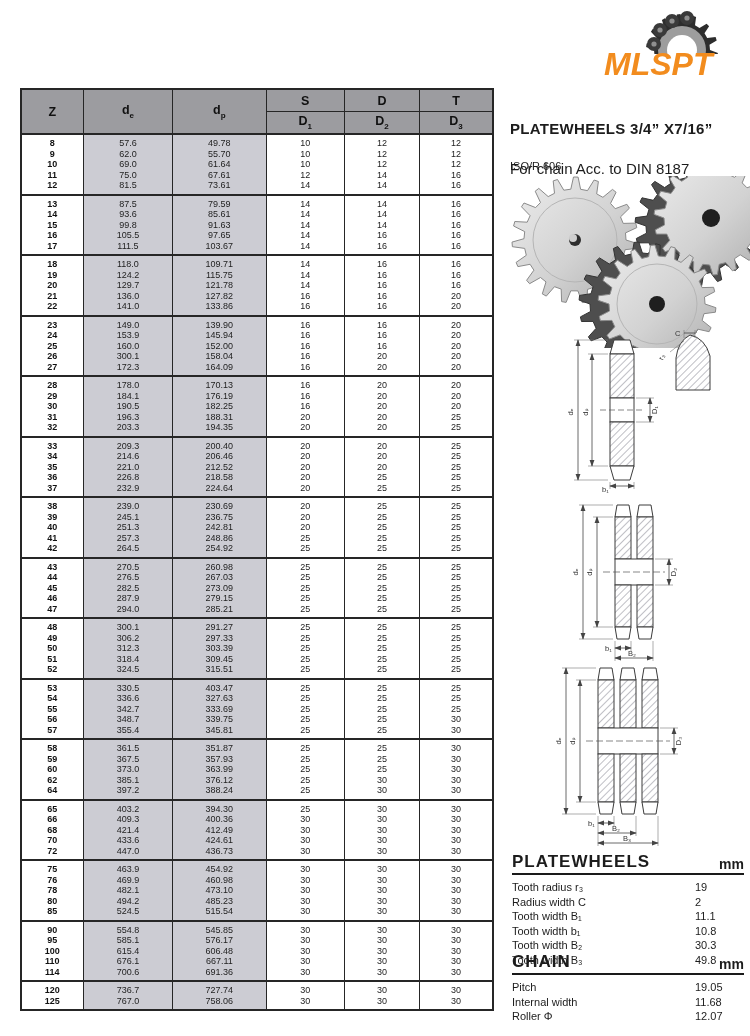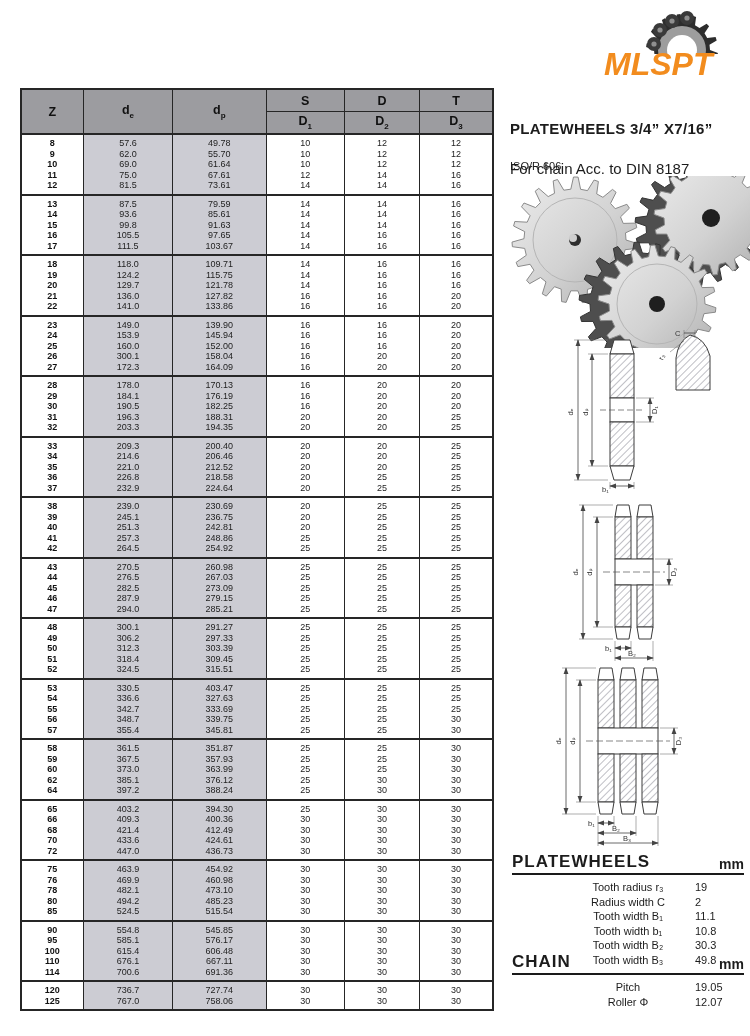--- a/index.html
+++ b/index.html
@@ -49,21 +49,21 @@
   .body-line { stroke:#3c3c3c; stroke-width:1; }
   .dimtxt { font-size:7.5px; fill:#333; }
   
   .spec { position:absolute; width:232px; }
   .spec-pw { left:512px; top:852px; }
   .spec-ch { left:512px; top:952px; }
   .spec-header { display:flex; justify-content:space-between; align-items:flex-end;
     border-bottom:2.5px solid #1a1a1a; padding-bottom:1px; }
   .spec-title { font-size:17px; font-weight:bold; letter-spacing:1px; }
   .spec-unit { font-size:14px; font-weight:bold; }
-  .spec-rows { margin-top:5px;text-align:center; }
+  .spec-rows { margin-top:5px; }
   .spec-row { position:relative; font-size:11px; line-height:14.5px; }
   .spec-label { color:#1c1c1c; }
   .spec-value { position:absolute; left:183px; top:0; color:#1c1c1c; }
 </style>
 </head>
 <body>
 
 <svg width="0" height="0" style="position:absolute" aria-hidden="true">
   <defs>
     <pattern id="hat" width="5" height="5" patternUnits="userSpaceOnUse" patternTransform="rotate(45)">
@@ -874,17 +874,18 @@
       </div>
   </div>
 
   <div class="spec spec-ch">
     <div class="spec-header">
       <span class="spec-title">CHAIN</span>
       <span class="spec-unit">mm</span>
     </div>
     <div class="spec-rows">
         <div class="spec-row"><span class="spec-label">Pitch</span><span class="spec-value">19.05</span></div>
+        <div class="spec-row"><span class="spec-label">Internal width</span><span class="spec-value">11.68</span></div>
         <div class="spec-row"><span class="spec-label">Roller Φ</span><span class="spec-value">12.07</span></div>
       </div>
   </div>
 
 </div>
 
 </body></html>

